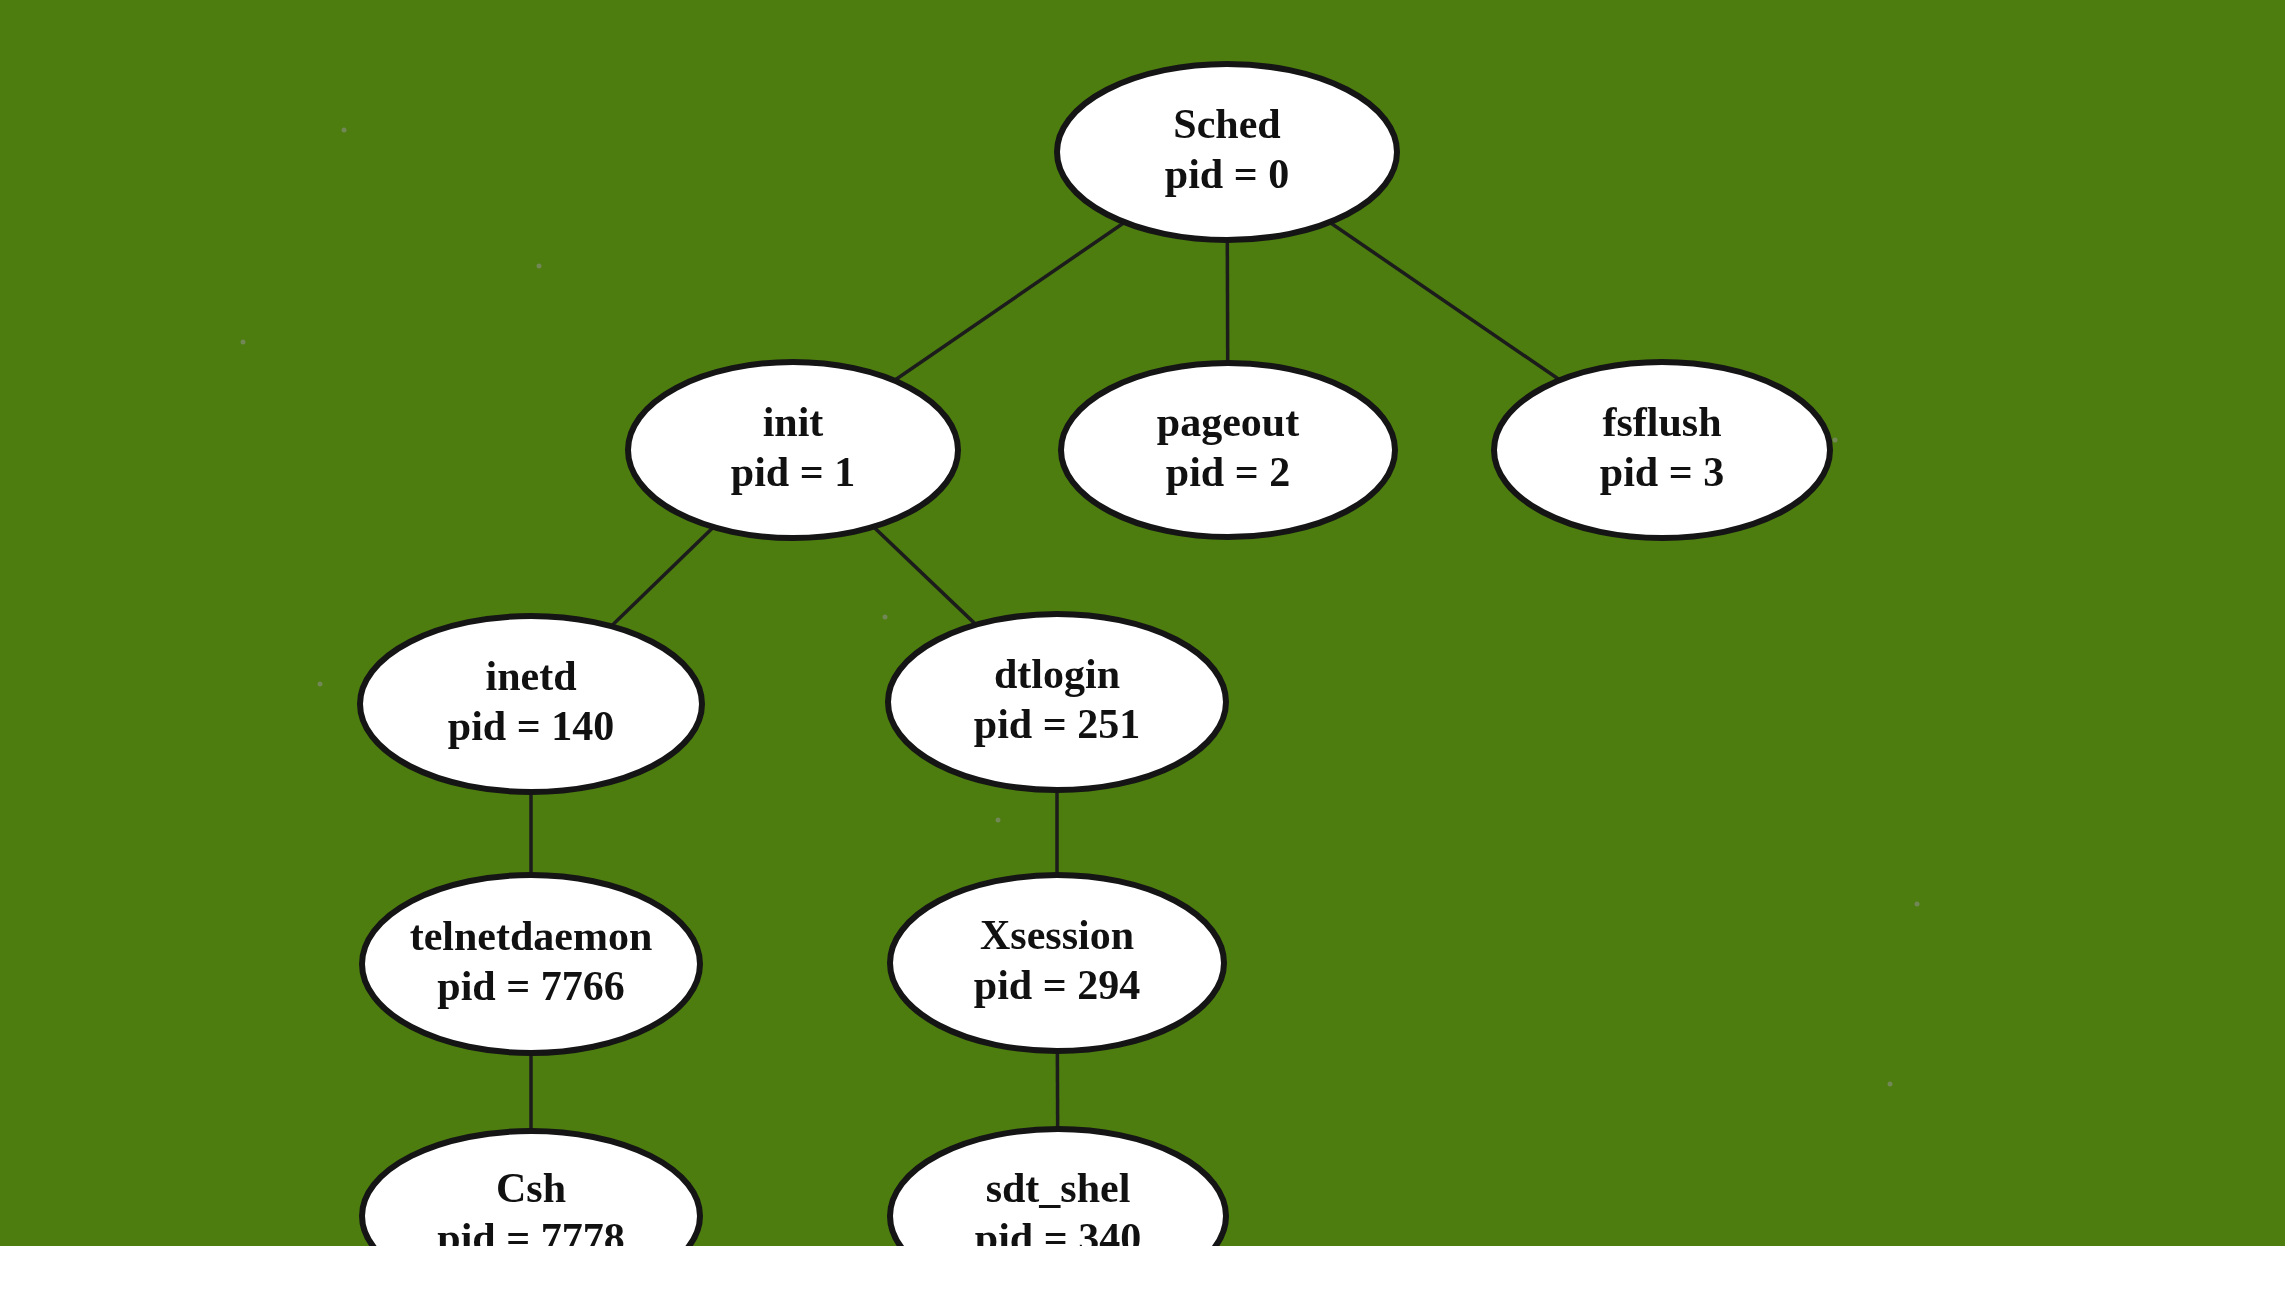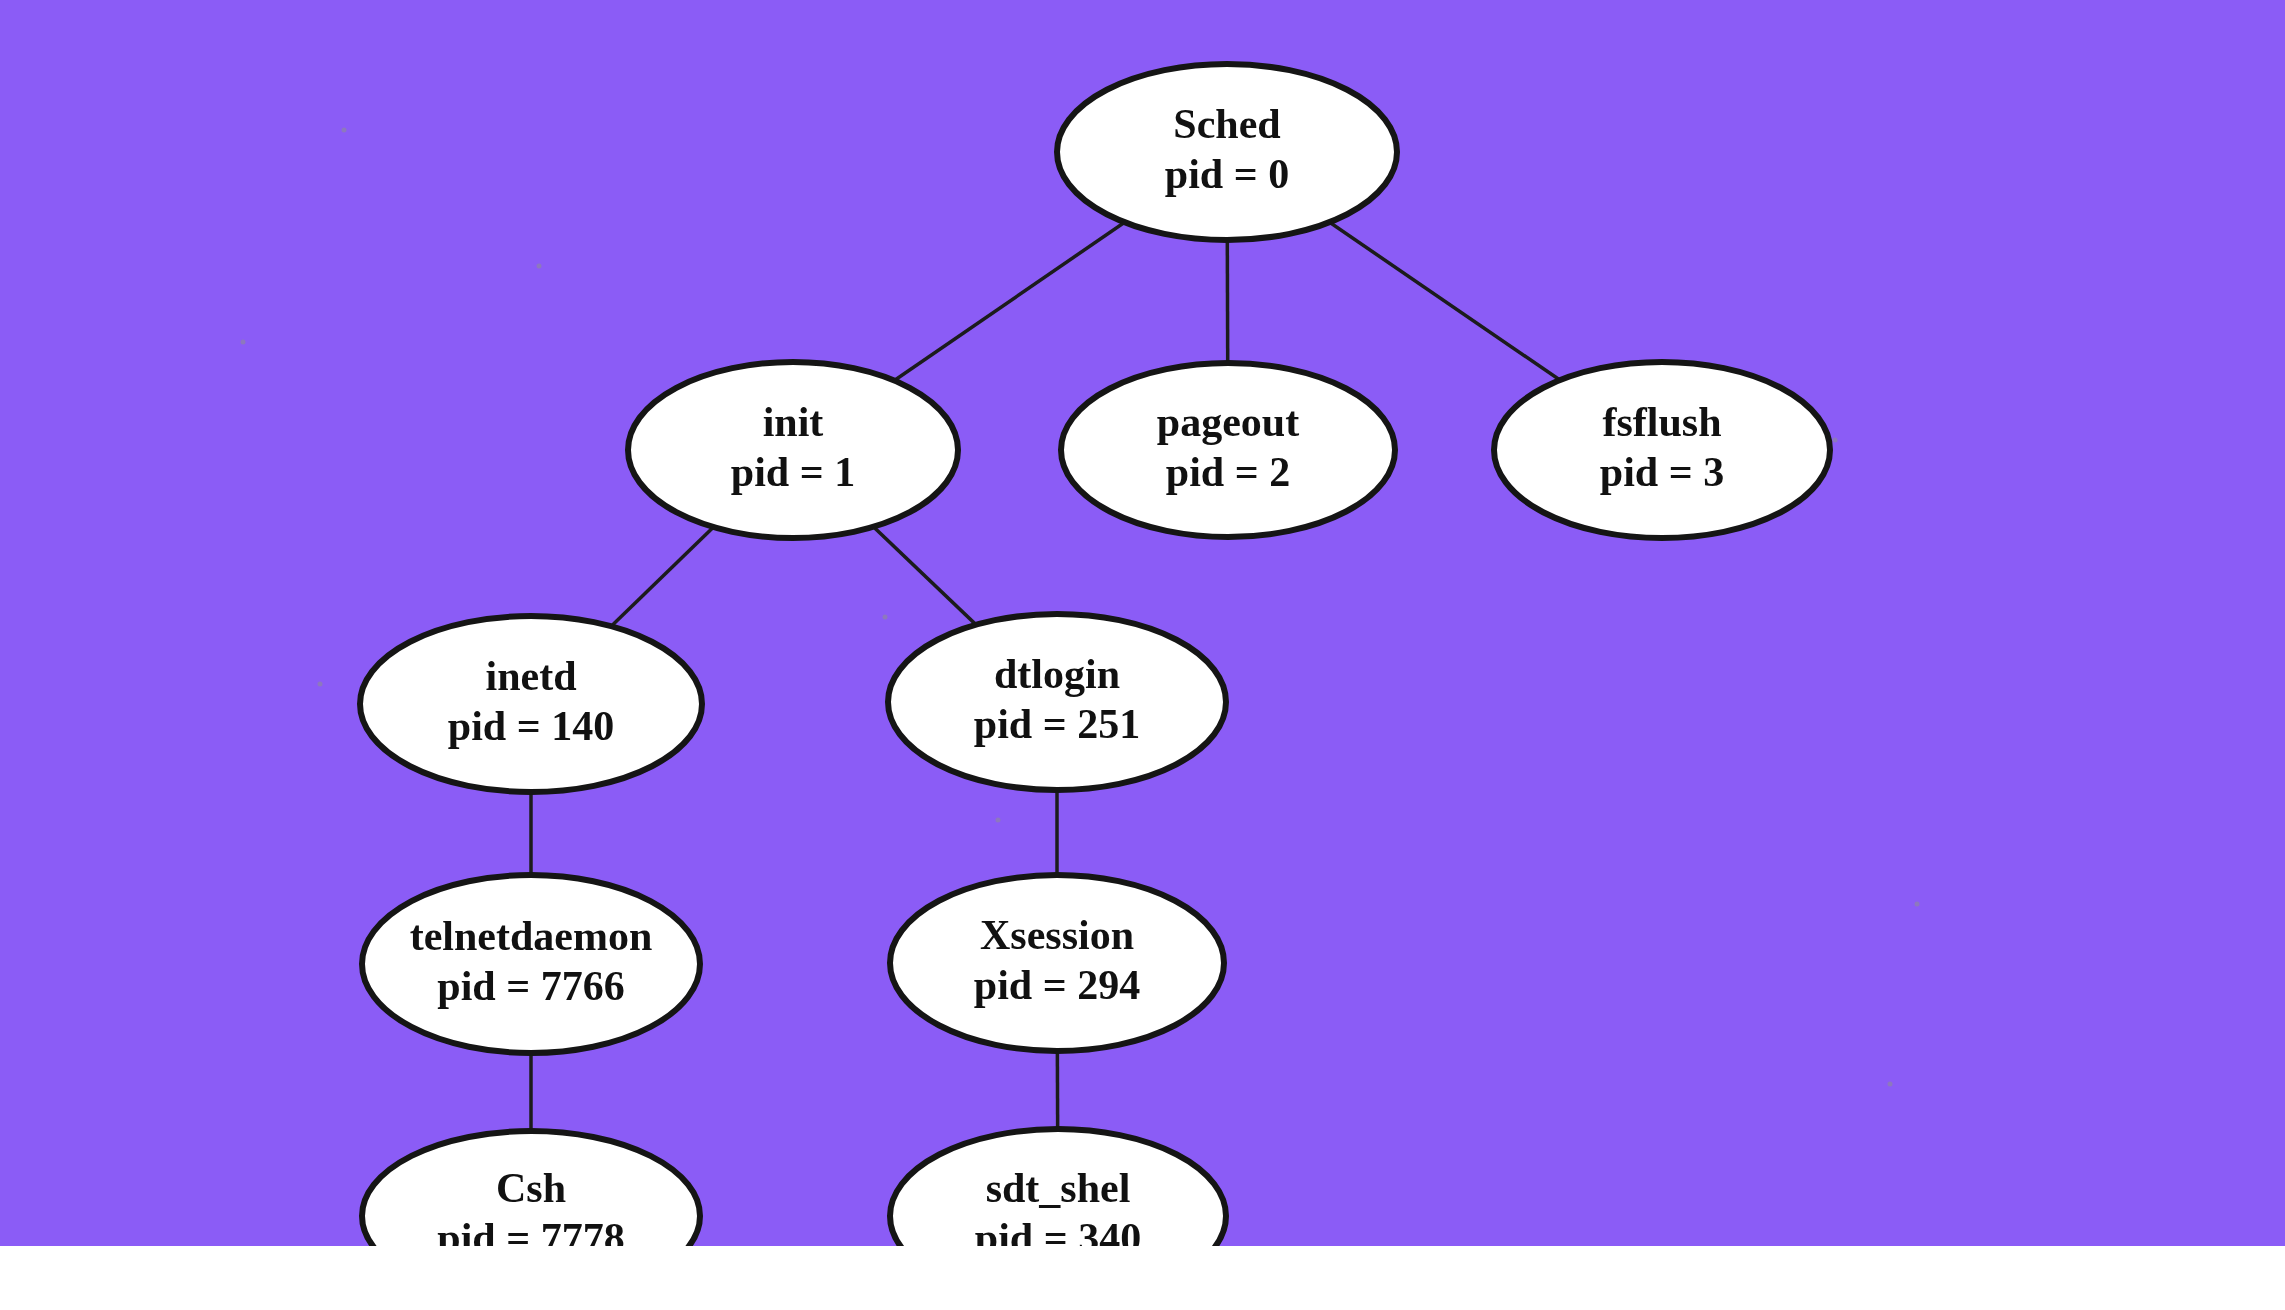--- a/index.html
+++ b/index.html
@@ -4,21 +4,21 @@
 <style>
   html, body {
     margin: 0;
     padding: 0;
     background: #ffffff;
   }
   .canvas-wrap {
     position: relative;
     width: 2285px;
     height: 1246px;
-    background: #8b5cf6;
+    background: #4d7c0f;
     overflow: hidden;
   }
   svg.tree {
     display: block;
     width: 2285px;
     height: 1310px;
   }
   svg.tree text {
     font-family: "Liberation Serif", "DejaVu Serif", serif;
     font-weight: bold;

